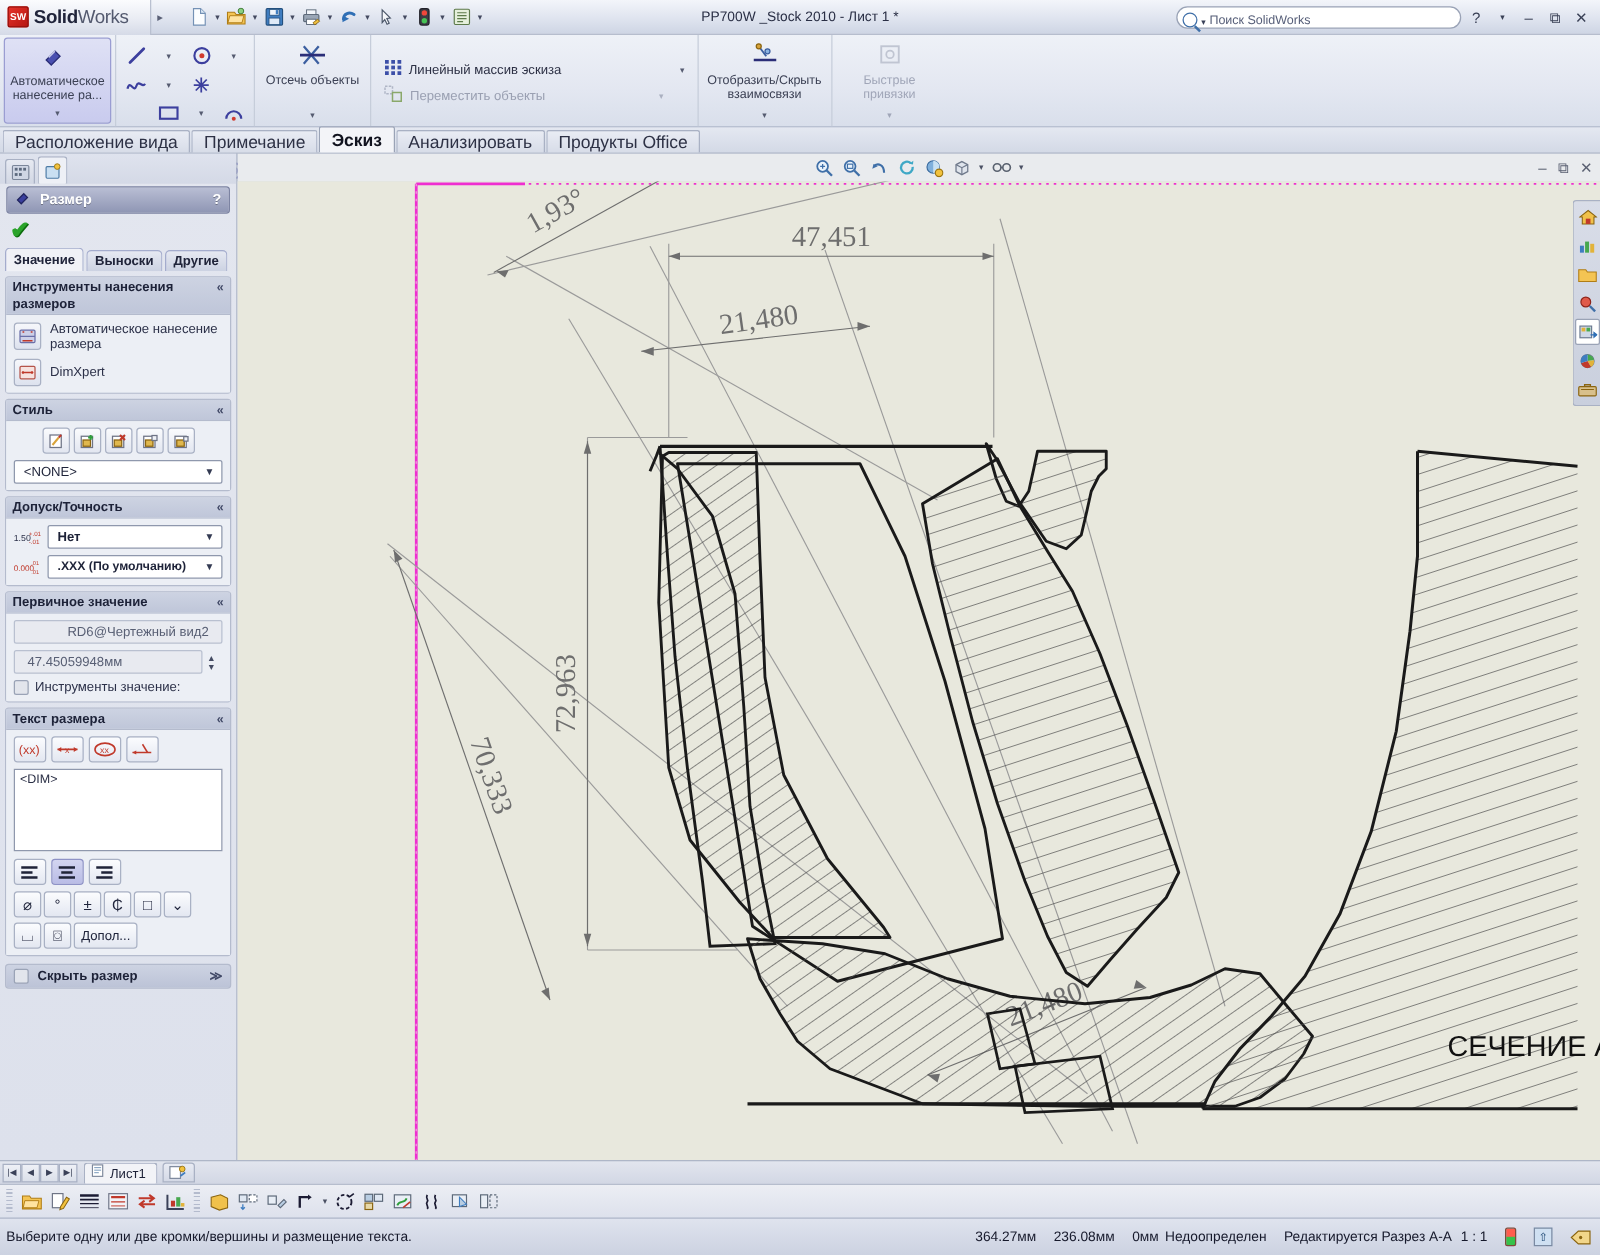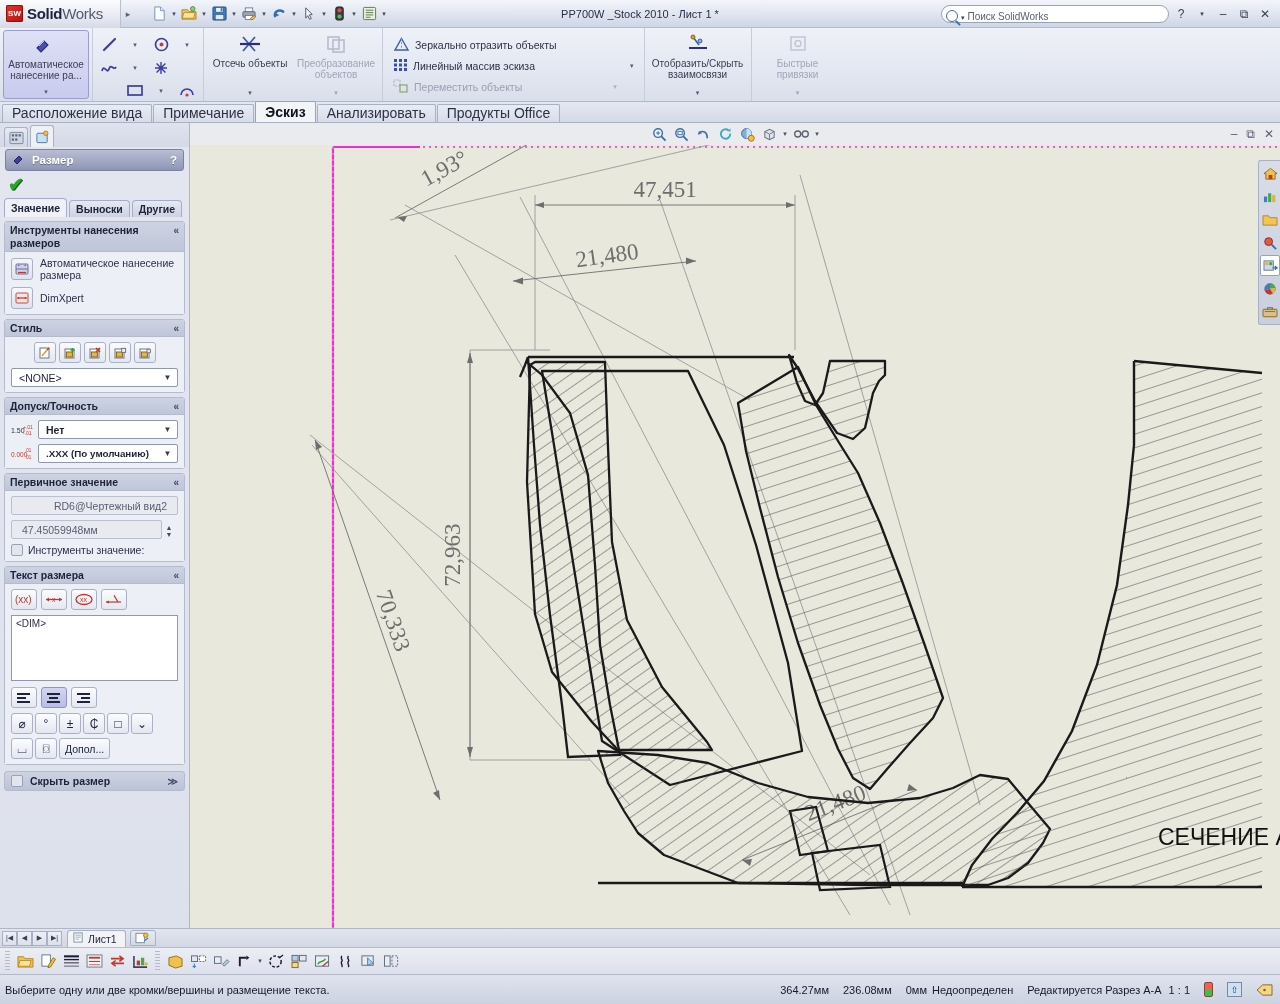--- a/index.html
+++ b/index.html
@@ -477,41 +477,24 @@
       <div class="bigbtn">
         <span class="gl">
           <svg width="24" height="20" viewBox="0 0 24 20">
               <path d="M5 3l12 14M17 3L5 17" stroke="#3c5fa0" stroke-width="1.8"></path>
               <path d="M2 10h20" stroke="#2b2e78" stroke-width="2.2"></path>
             </svg>
         </span>
         <span>Отсечь объекты</span>
         <span class="dropcar">▾</span>
       </div>
-      <div class="bigbtn">
-        <span class="gl">
-          <svg width="24" height="20" viewBox="0 0 24 20">
-              <rect x="4" y="3" width="11" height="12" fill="none" stroke="#b8bccb" stroke-width="1.6"></rect>
-              <rect x="9" y="6" width="11" height="12" fill="none" stroke="#b8bccb" stroke-width="1.6"></rect>
-            </svg>
-        </span>
-        <span class="muted">Преобразование объектов</span>
-        <span class="dropcar muted">▾</span>
-      </div>
     </div>
 
     <div class="rgroup">
       <div class="rowbtns">
-        <div class="rowbtn">
-          <span><svg width="17" height="15" viewBox="0 0 17 15">
-                <path d="M8.5 1.5L15 13H2z" fill="none" stroke="#3c5fa0" stroke-width="1.4"></path>
-                <path d="M8.5 1.5v11.5" stroke="#8a90a6" stroke-width="1" stroke-dasharray="2 1.6"></path>
-              </svg></span>
-          <span>Зеркально отразить объекты</span>
-        </div>
         <div class="rowbtn">
           <span><svg width="15" height="14" viewBox="0 0 15 14">
                 <g fill="#3c4fa8">
                   <rect x="1" y="1" width="3" height="3"></rect>
                   <rect x="6" y="1" width="3" height="3"></rect>
                   <rect x="11" y="1" width="3" height="3"></rect>
                   <rect x="1" y="5.5" width="3" height="3"></rect>
                   <rect x="6" y="5.5" width="3" height="3"></rect>
                   <rect x="11" y="5.5" width="3" height="3"></rect>
                   <rect x="1" y="10" width="3" height="3"></rect>

